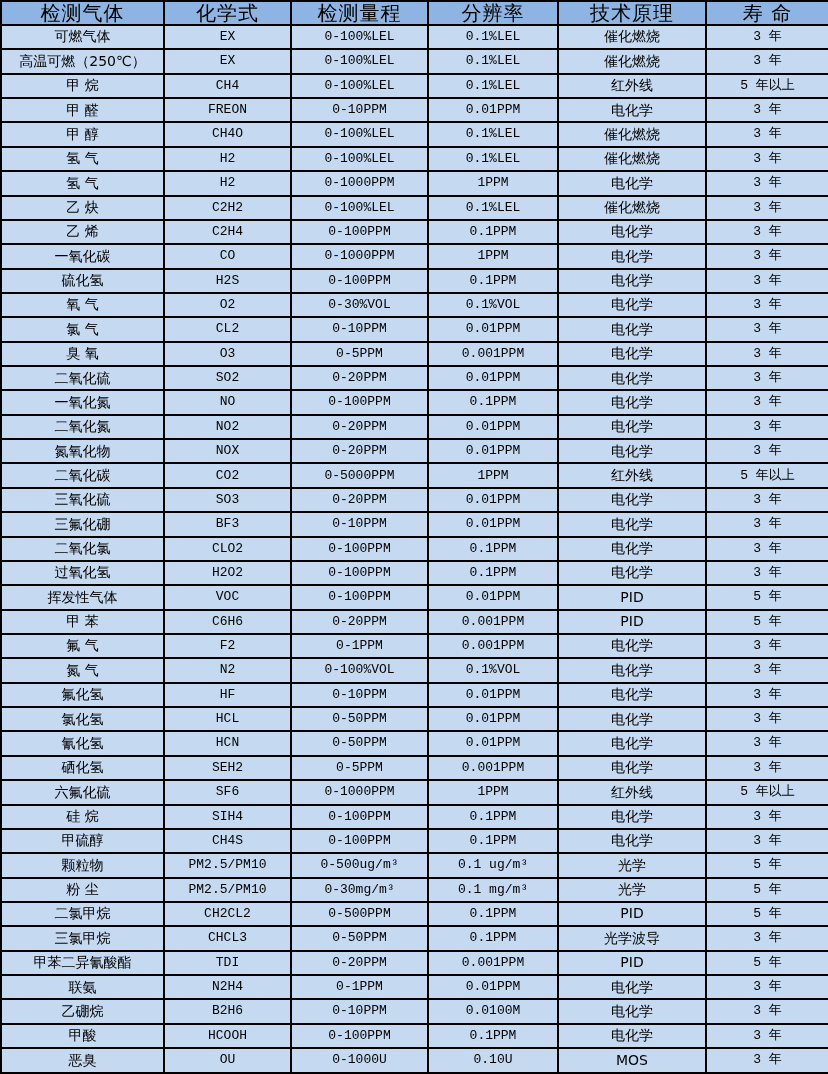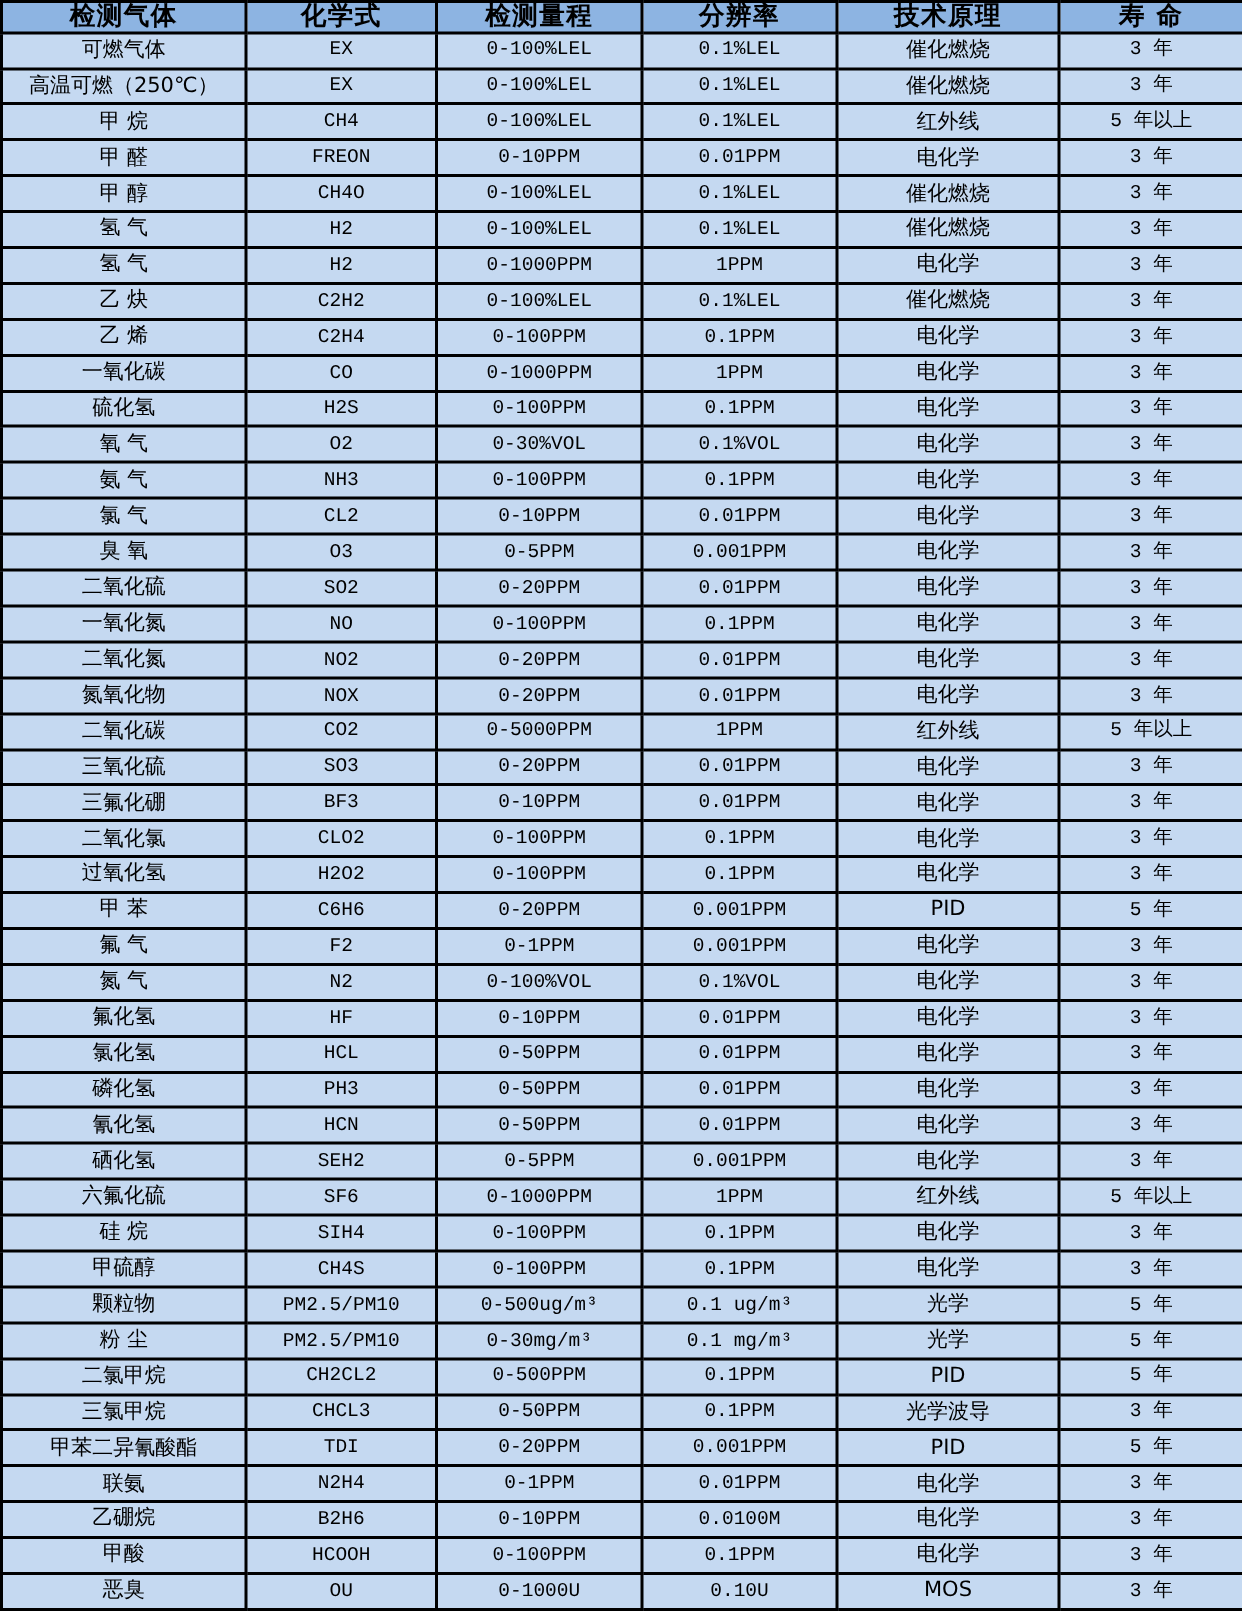--- a/index.html
+++ b/index.html
@@ -25,22 +25,22 @@
     padding: 0;
     margin: 0;
     overflow: hidden;
     white-space: nowrap;
     color: #000000;
     line-height: 1.1;
   }
   .sensor-table thead th {
     background: #8DB4E2;
     font-family: "DejaVu Sans", "Liberation Sans", sans-serif;
-    font-weight: bold;
-    font-size: 17px;
+    font-weight: normal;
+    font-size: 20px;
     letter-spacing: 1px;
   }
   
   .sensor-table td.col-0, .sensor-table td.col-4 {
     font-family: "DejaVu Sans", "Liberation Sans", sans-serif;
     font-size: 14px;
   }
   
   .sensor-table td.col-1, .sensor-table td.col-2,
   .sensor-table td.col-3, .sensor-table td.col-5 {
@@ -161,28 +161,20 @@
       </tr>
       <tr>
         <td class="col-0">氧 气</td>
         <td class="col-1">O2</td>
         <td class="col-2">0-30%VOL</td>
         <td class="col-3">0.1%VOL</td>
         <td class="col-4">电化学</td>
         <td class="col-5">3 年</td>
       </tr>
       <tr>
-        <td class="col-0">氨 气</td>
-        <td class="col-1">NH3</td>
-        <td class="col-2">0-100PPM</td>
-        <td class="col-3">0.1PPM</td>
-        <td class="col-4">电化学</td>
-        <td class="col-5">3 年</td>
-      </tr>
-      <tr>
         <td class="col-0">氯 气</td>
         <td class="col-1">CL2</td>
         <td class="col-2">0-10PPM</td>
         <td class="col-3">0.01PPM</td>
         <td class="col-4">电化学</td>
         <td class="col-5">3 年</td>
       </tr>
       <tr>
         <td class="col-0">臭 氧</td>
         <td class="col-1">O3</td>
@@ -257,20 +249,28 @@
       </tr>
       <tr>
         <td class="col-0">过氧化氢</td>
         <td class="col-1">H2O2</td>
         <td class="col-2">0-100PPM</td>
         <td class="col-3">0.1PPM</td>
         <td class="col-4">电化学</td>
         <td class="col-5">3 年</td>
       </tr>
       <tr>
+        <td class="col-0">挥发性气体</td>
+        <td class="col-1">VOC</td>
+        <td class="col-2">0-100PPM</td>
+        <td class="col-3">0.01PPM</td>
+        <td class="col-4">PID</td>
+        <td class="col-5">5 年</td>
+      </tr>
+      <tr>
         <td class="col-0">甲 苯</td>
         <td class="col-1">C6H6</td>
         <td class="col-2">0-20PPM</td>
         <td class="col-3">0.001PPM</td>
         <td class="col-4">PID</td>
         <td class="col-5">5 年</td>
       </tr>
       <tr>
         <td class="col-0">氟 气</td>
         <td class="col-1">F2</td>
@@ -291,28 +291,20 @@
         <td class="col-0">氟化氢</td>
         <td class="col-1">HF</td>
         <td class="col-2">0-10PPM</td>
         <td class="col-3">0.01PPM</td>
         <td class="col-4">电化学</td>
         <td class="col-5">3 年</td>
       </tr>
       <tr>
         <td class="col-0">氯化氢</td>
         <td class="col-1">HCL</td>
-        <td class="col-2">0-50PPM</td>
-        <td class="col-3">0.01PPM</td>
-        <td class="col-4">电化学</td>
-        <td class="col-5">3 年</td>
-      </tr>
-      <tr>
-        <td class="col-0">磷化氢</td>
-        <td class="col-1">PH3</td>
         <td class="col-2">0-50PPM</td>
         <td class="col-3">0.01PPM</td>
         <td class="col-4">电化学</td>
         <td class="col-5">3 年</td>
       </tr>
       <tr>
         <td class="col-0">氰化氢</td>
         <td class="col-1">HCN</td>
         <td class="col-2">0-50PPM</td>
         <td class="col-3">0.01PPM</td>

